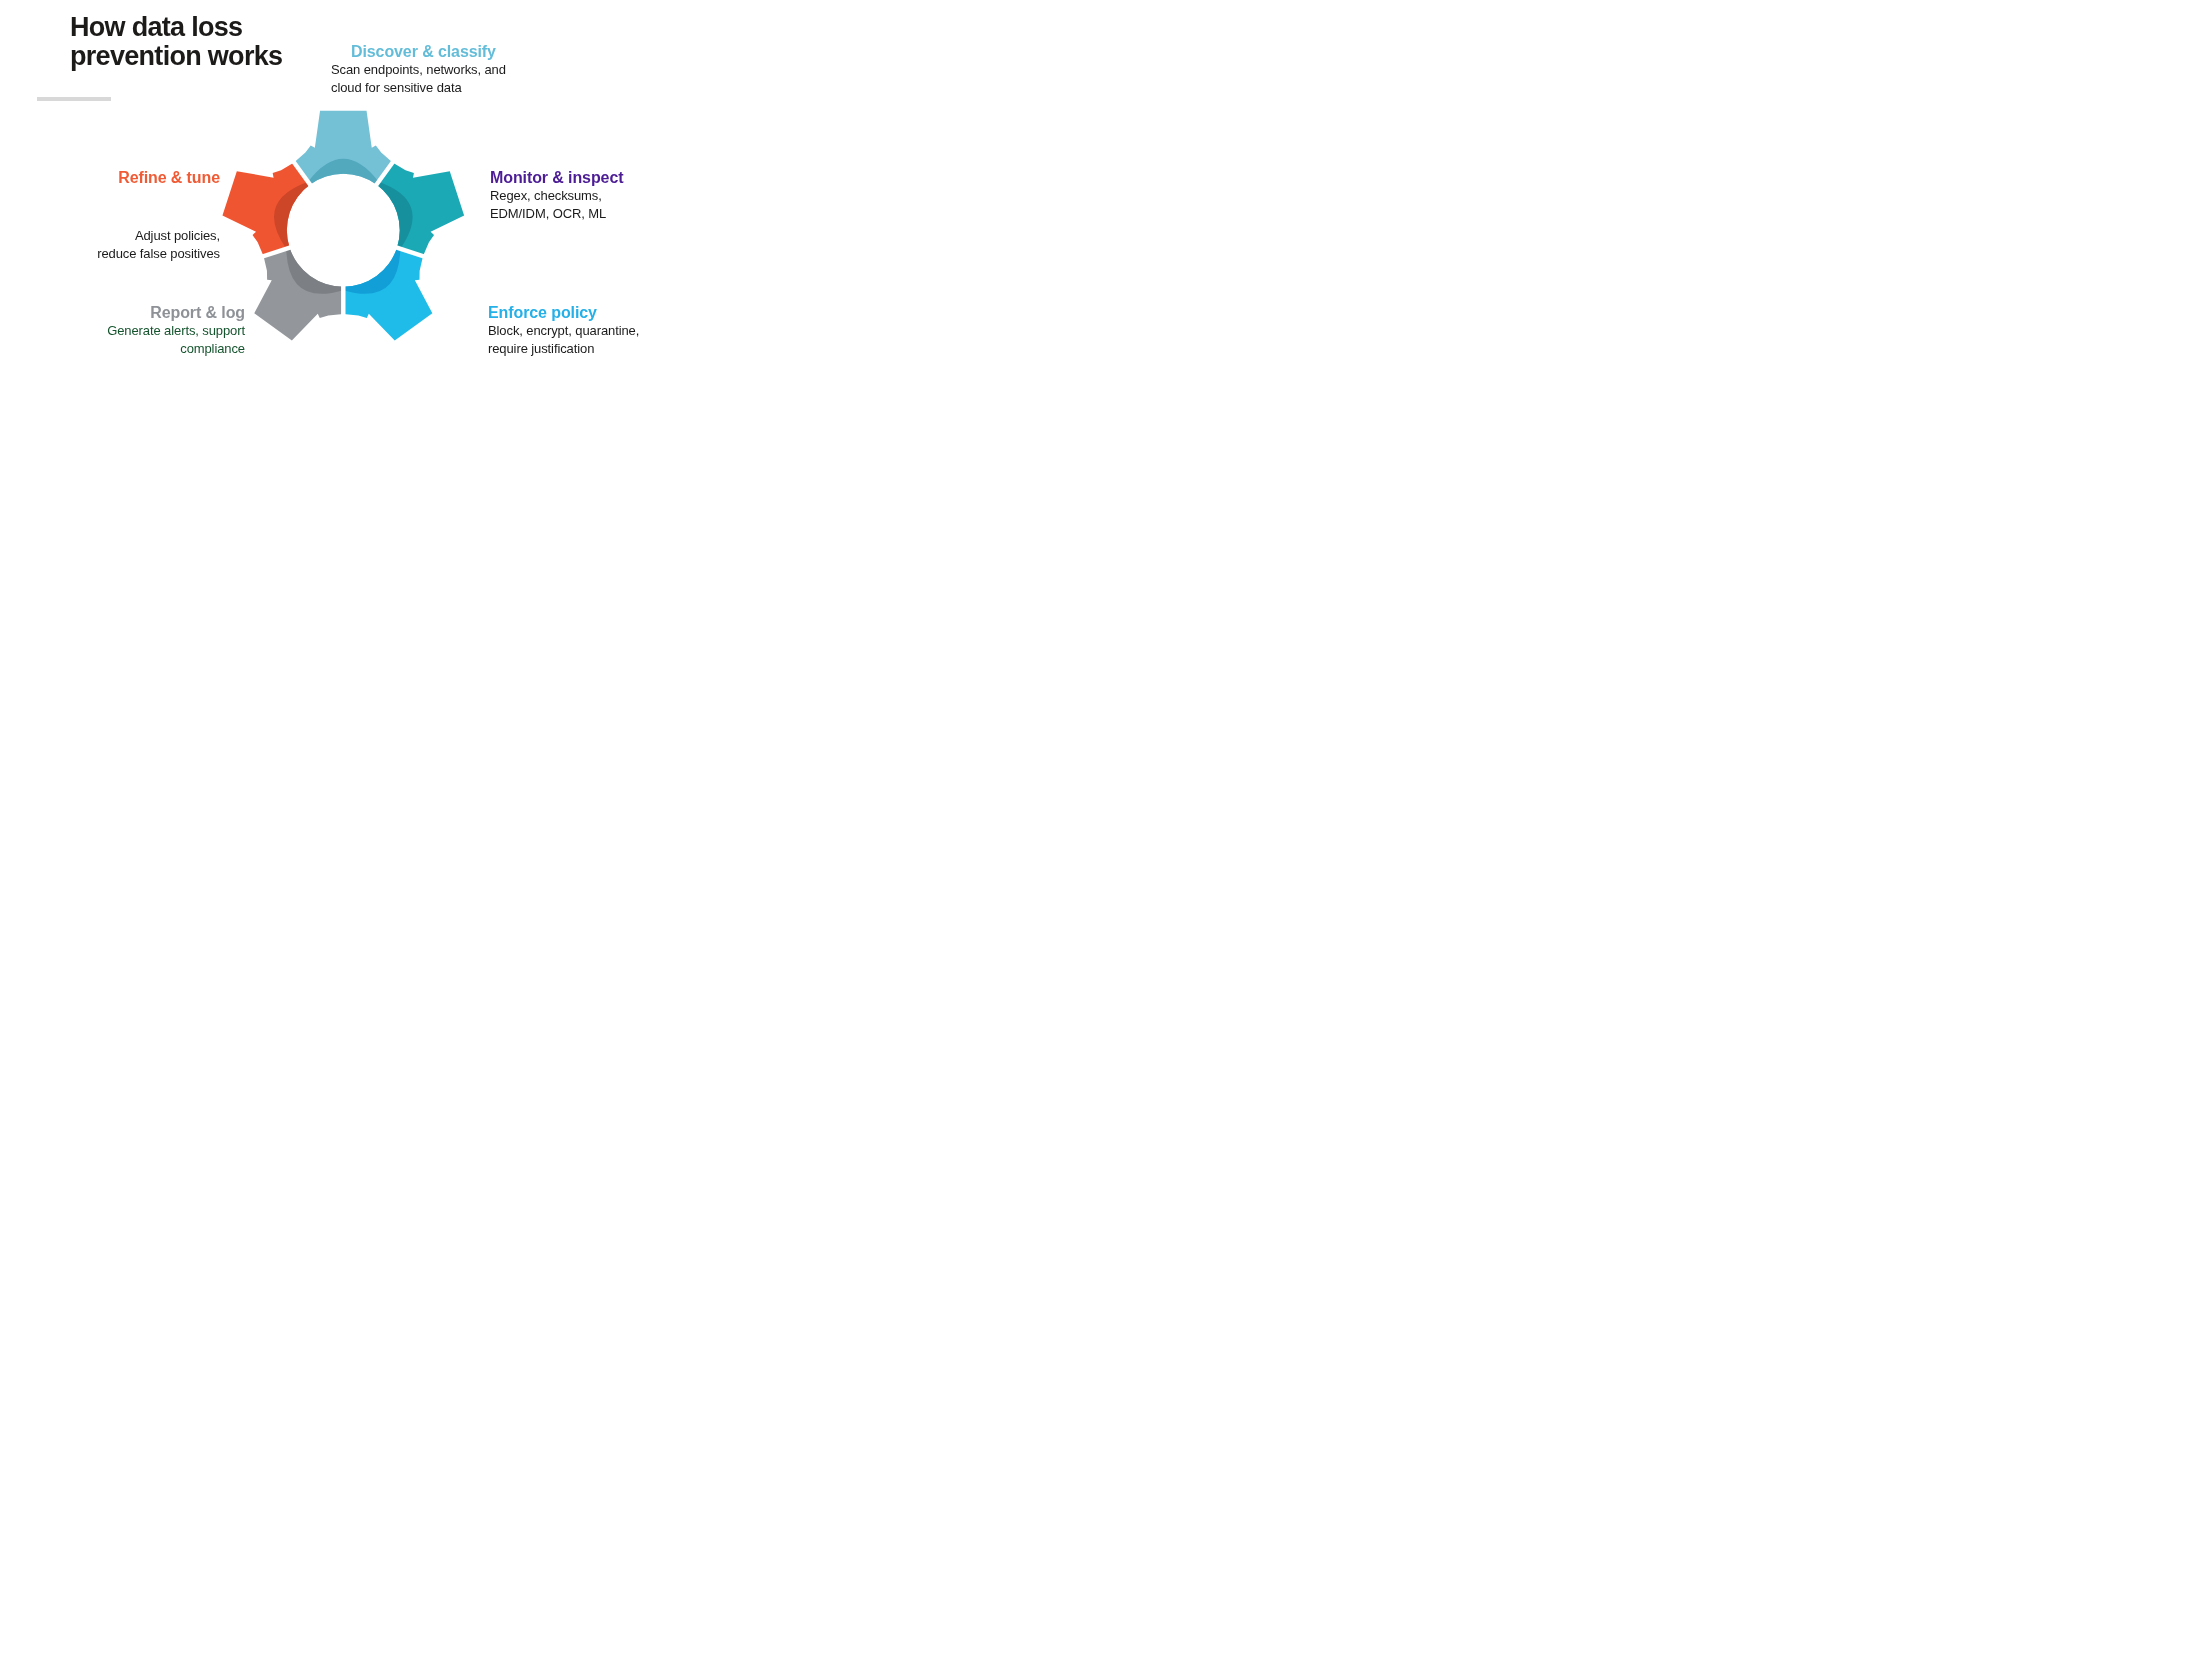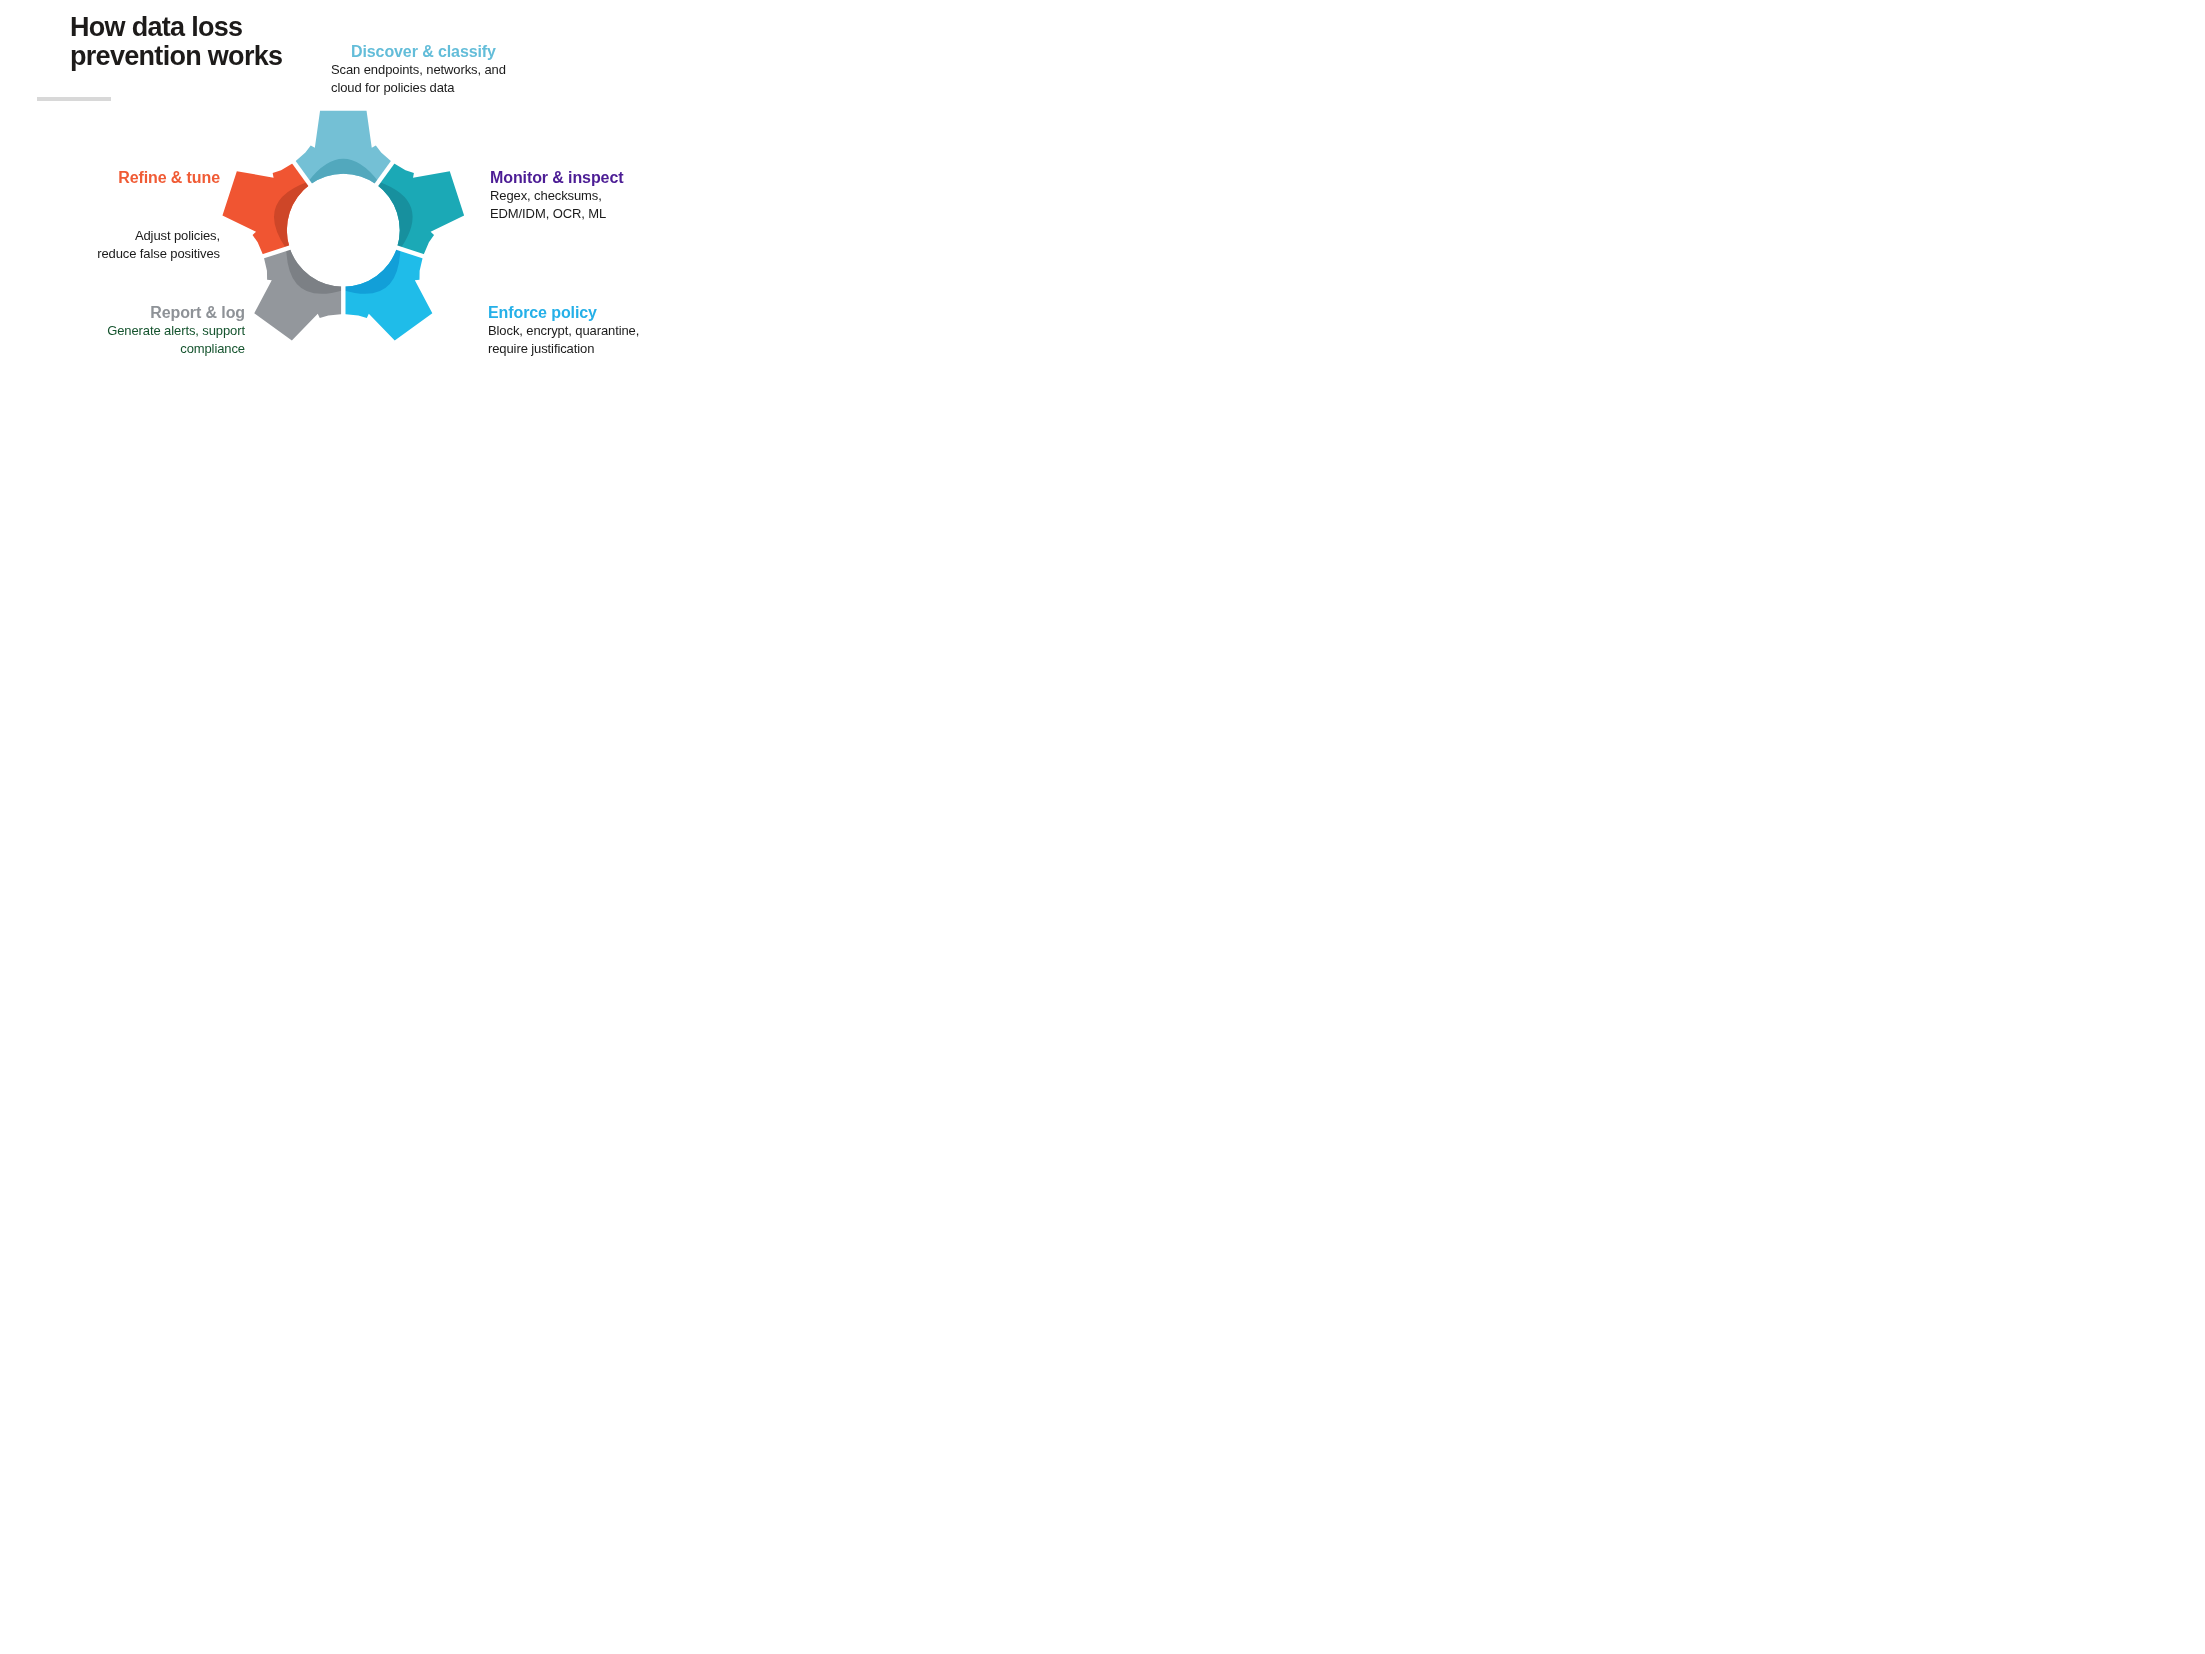--- a/index.html
+++ b/index.html
@@ -107,21 +107,21 @@
         <rect x="773" y="277" width="10" height="132" fill="#ffffff" transform="rotate(180 778 522)"></rect>
         <rect x="773" y="277" width="10" height="132" fill="#ffffff" transform="rotate(252 778 522)"></rect>
         <rect x="773" y="277" width="10" height="132" fill="#ffffff" transform="rotate(324 778 522)"></rect>
       </g>
   </svg>
 
   <div class="step-block" id="block-discover">
     <div class="step-heading" style="color: rgb(99, 189, 217);">Discover &amp; classify</div>
     <div class="step-body" style="color: rgb(27, 27, 27);">
       <div>Scan endpoints, networks, and</div>
-      <div>cloud for policies data</div>
+      <div>cloud for sensitive data</div>
     </div>
   </div>
 
   <div class="step-block" id="block-monitor">
     <div class="step-heading" style="color: #4c1d95;">Monitor &amp; inspect</div>
     <div class="step-body" style="color: rgb(27, 27, 27);">
       <div>Regex, checksums,</div>
       <div>EDM/IDM, OCR, ML</div>
     </div>
   </div>

